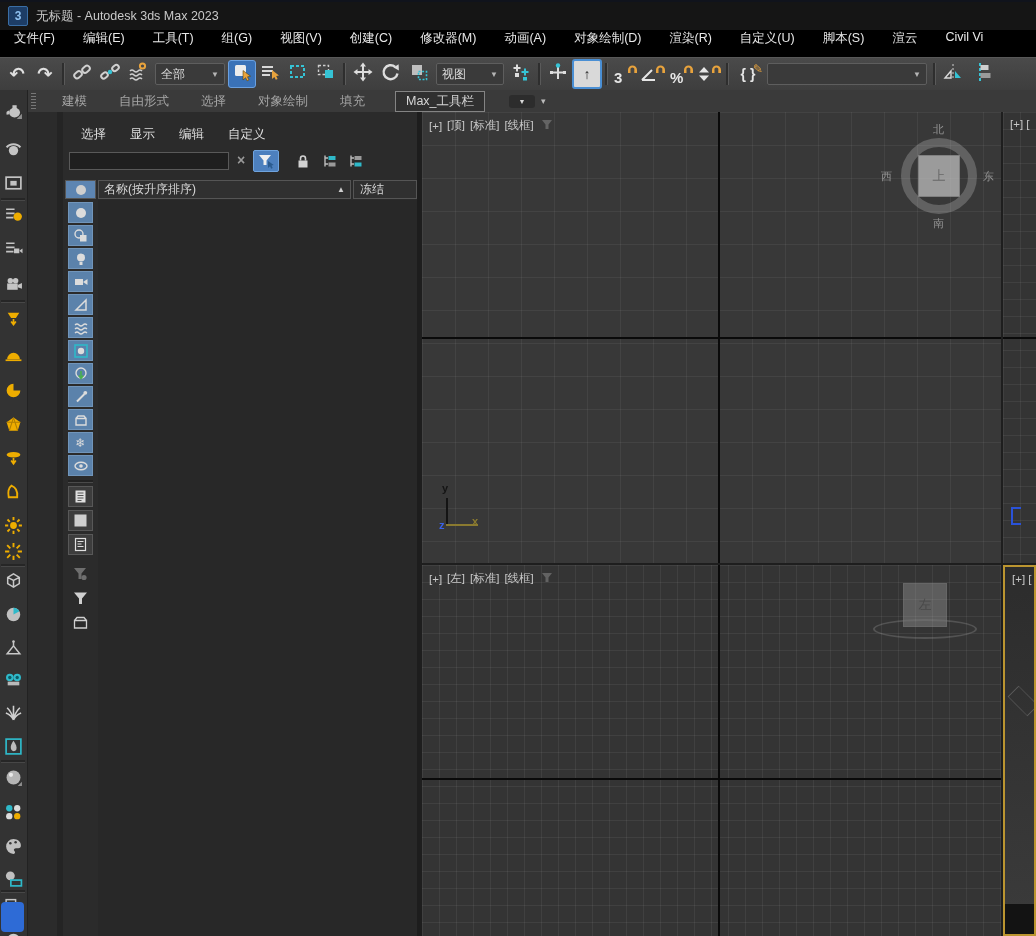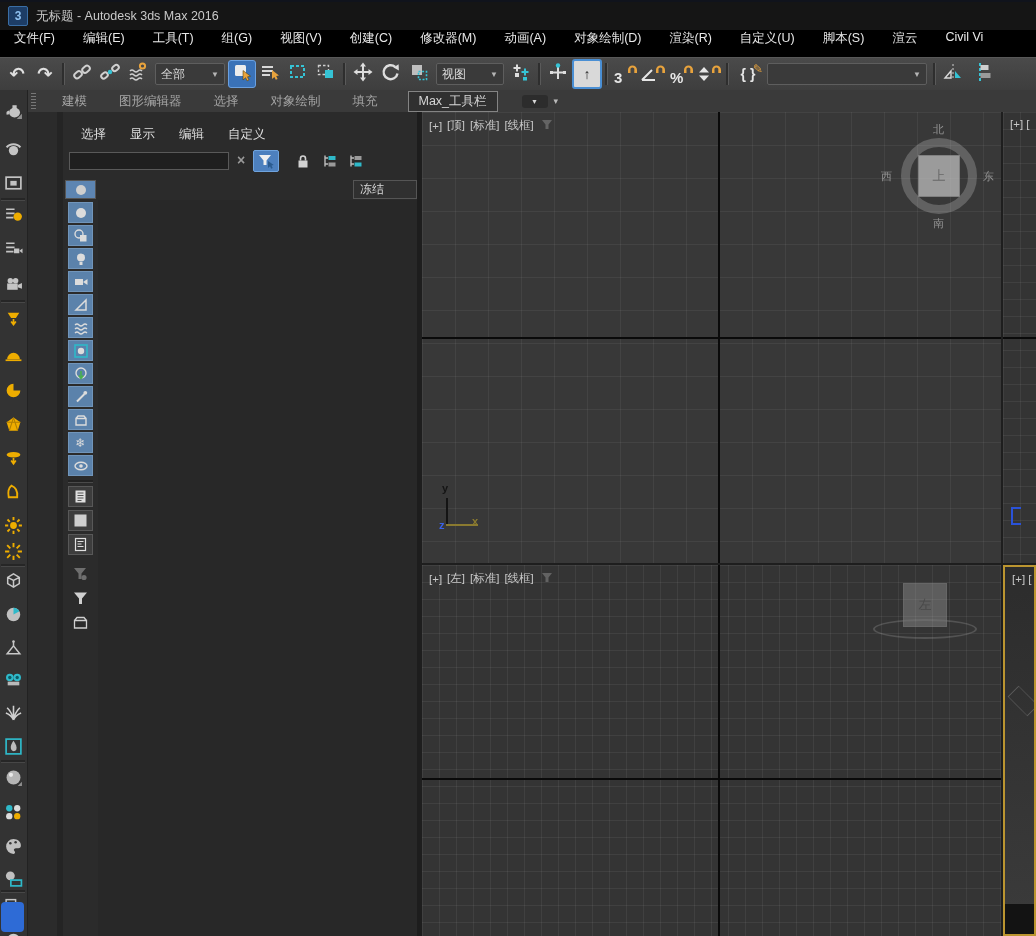--- a/index.html
+++ b/index.html
@@ -114,21 +114,21 @@
   .blackstrip{position:absolute;left:0;bottom:0;width:100%;height:30px;background:#131313;}
   .bluebit{position:absolute;left:8px;top:395px;width:8px;height:14px;border:2px solid #2a52d8;border-right:none;}
 </style>
 </head>
 <body>
 
 <div class="app">
 
   <div class="titlebar">
     <div class="applogo">3</div>
-    <div class="titletext">无标题 - Autodesk 3ds Max 2016</div>
+    <div class="titletext">无标题 - Autodesk 3ds Max 2023</div>
   </div>
 
   <div class="menubar">
     <span>文件(F)</span>
     <span>编辑(E)</span>
     <span>工具(T)</span>
     <span>组(G)</span>
     <span>视图(V)</span>
     <span>创建(C)</span>
     <span>修改器(M)</span>
@@ -297,21 +297,21 @@
             <line x1="9" y1="1" x2="9" y2="19" stroke="#35c3d5" stroke-width="2" stroke-dasharray="3 2"></line>
             <rect x="9.5" y="3" width="8" height="5" fill="#cfcfcf"></rect>
             <rect x="9.5" y="11" width="10" height="5" fill="#9a9a9a"></rect>
           </svg></span>
       </div>
   </div>
 
   <div class="ribbon">
     <div class="rib-handle"></div>
     <span class="ribtab">建模</span>
-    <span class="ribtab">图形编辑器</span>
+    <span class="ribtab">自由形式</span>
     <span class="ribtab">选择</span>
     <span class="ribtab">对象绘制</span>
     <span class="ribtab">填充</span>
     <span class="ribtab boxed">Max_工具栏</span>
     <span class="rib-caretbtn">
         <span>▼</span>
       </span>
     <span class="rib-caret2">▾</span>
   </div>
 
@@ -525,20 +525,24 @@
           <path d="M3 1.5v11M3 4h3M3 10h3" stroke="#bdbdbd" stroke-width="1.4" fill="none"></path>
           <rect x="6.5" y="2" width="7" height="4" fill="#9a9a9a"></rect>
           <rect x="6.5" y="8.5" width="7" height="4" fill="#2fb9c9"></rect>
         </svg>
     </div>
 
     <div class="hdr circle">
       <svg width="14" height="14" viewBox="0 0 14 14">
           <circle cx="7" cy="7" r="5" fill="#cfcfcf"></circle>
         </svg>
+    </div>
+    <div class="hdr name">
+      <span>名称(按升序排序)</span>
+      <span class="sortglyph">▲</span>
     </div>
     <div class="hdr frozen">
       <span>冻结</span>
     </div>
     <div class="selist"></div>
 
     <div class="sebtn" style="top:90px">
         <svg width="16" height="16" viewBox="0 0 16 16">
           <circle cx="8" cy="8" r="5" fill="#dcdcdc"></circle>
         </svg>

